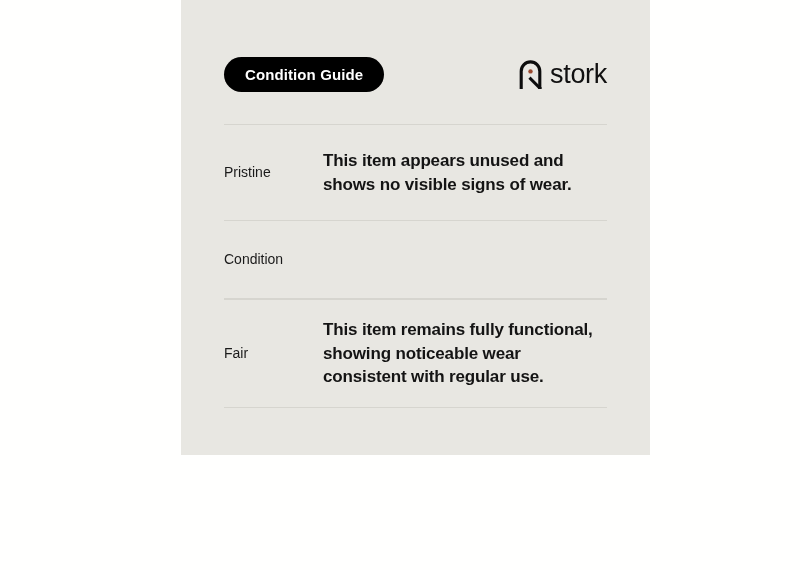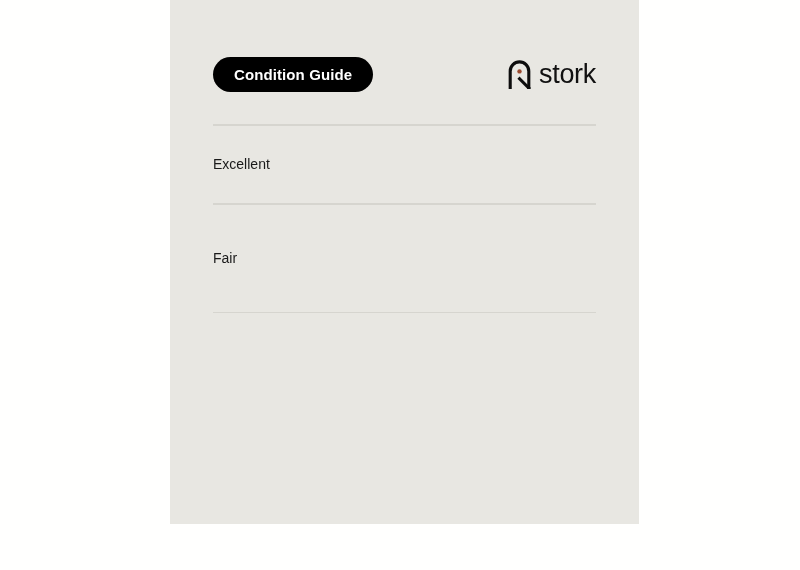--- a/index.html
+++ b/index.html
@@ -19,24 +19,24 @@
   #stage {
     position: relative;
     width: 800px;
     height: 570px;
     background: #fffffe;
   }
 
   
   .card {
     position: absolute;
-    left: 170px;
+    left: 181px;
     top: 0;
     width: 469px;
-    height: 524px;
+    height: 455px;
     background: #e8e7e2;
     box-sizing: border-box;
   }
 
   
   .card-header {
     position: absolute;
     left: 43px;          
     top: 56px;
     width: 383px;        
@@ -149,34 +149,39 @@
         </span>
         <span class="brand-word">stork</span>
       </div>
 
     </div>
 
     <div class="guide-table">
 
       <div class="divider"></div>
 
+      <div class="guide-row r1">
+        <div class="row-label">Pristine</div>
+        <div class="row-desc">This item appears unused and shows no visible signs of wear.</div>
+      </div>
 
       <div class="divider"></div>
 
       <div class="guide-row r2">
-        <div class="row-label">Excellent</div>
+        <div class="row-label">Condition</div>
       </div>
 
       <div class="divider"></div>
 
 
       <div class="divider"></div>
 
       <div class="guide-row r4">
         <div class="row-label">Fair</div>
+        <div class="row-desc">This item remains fully functional, showing noticeable wear consistent with regular use.</div>
       </div>
 
       <div class="divider"></div>
 
     </div>
 
   </div>
 </div>
 
 </body></html>

